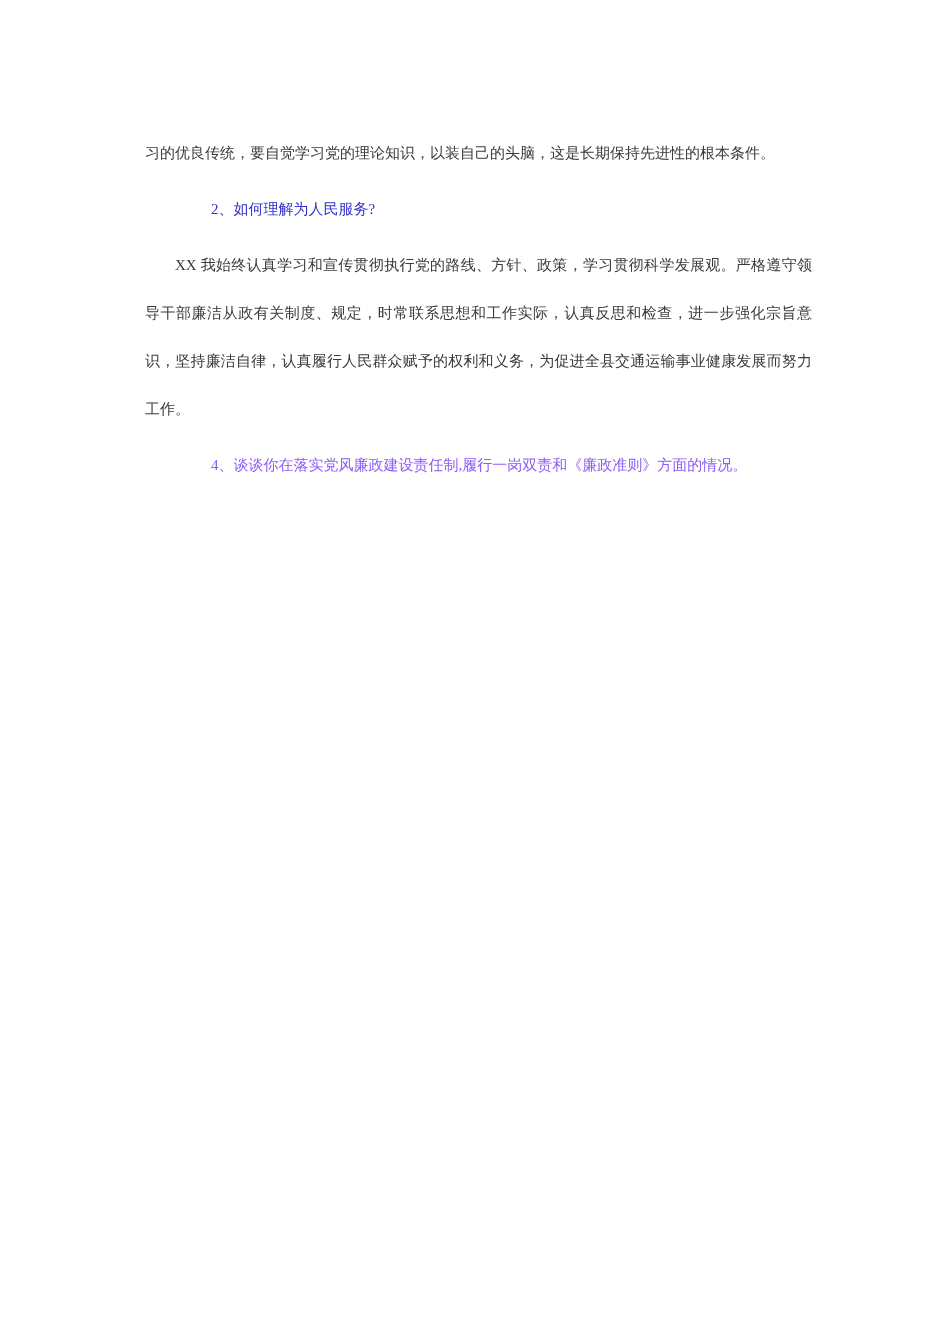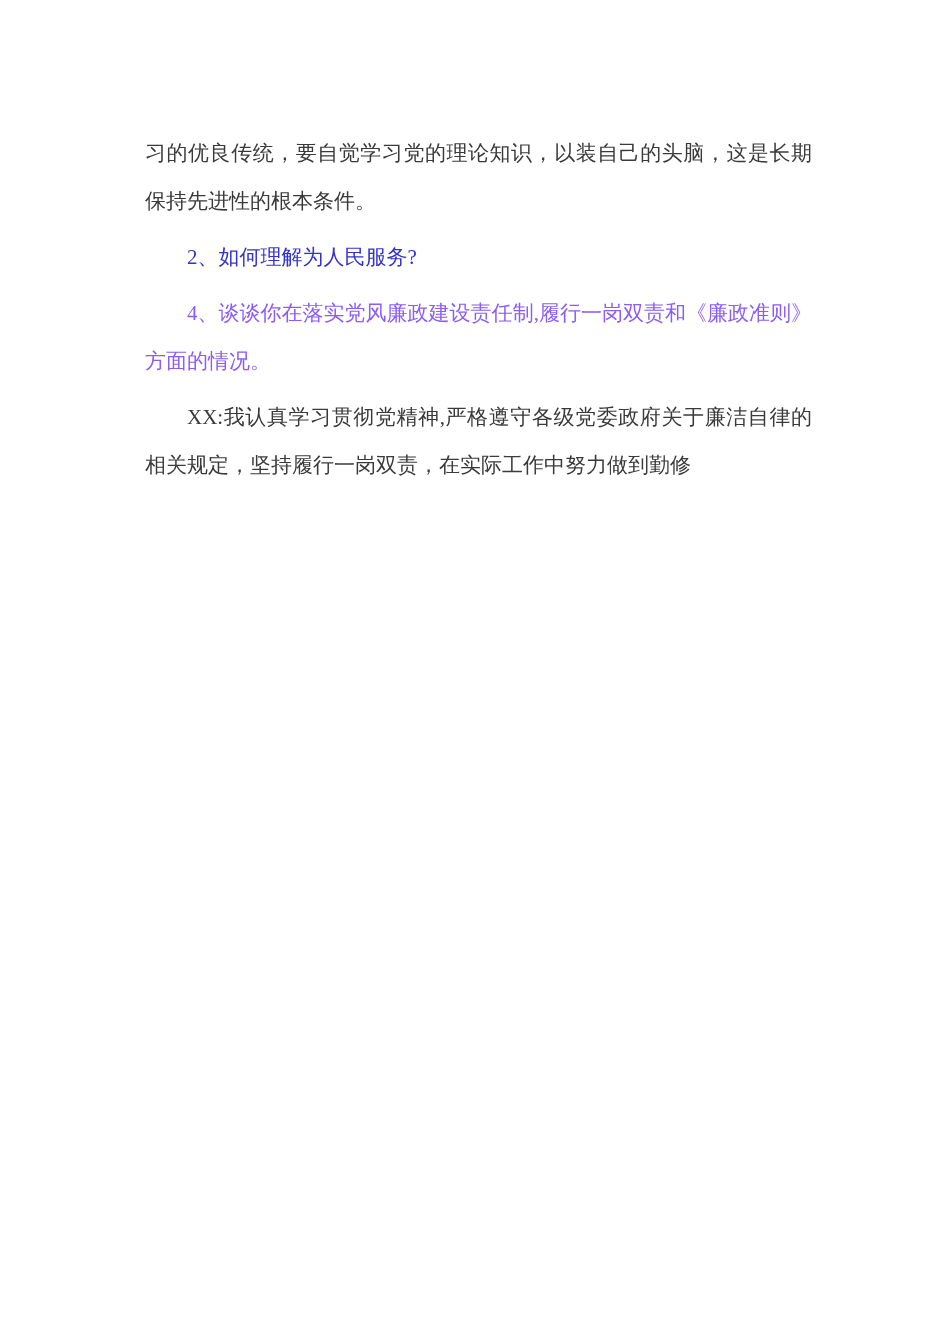--- a/index.html
+++ b/index.html
@@ -15,37 +15,38 @@
     box-sizing: border-box;
     padding: 129px 138px 0 145px;
     overflow: hidden;
     font-family: "Liberation Serif", "DejaVu Serif", serif;
   }
   .text-block {
     width: 667px;
   }
   .text-block p {
     margin: 0 0 8px 0;
-    font-size: 21px;
+    font-size: 15px;
     line-height: 48px;
     text-align: justify;
     word-break: break-all;
     color: #3a3a3a;
     font-weight: 400;
   }
   .text-block p.indent {
     text-indent: 2em;
   }
   .text-block p.heading {
     color: #3333cc;
+    margin-left: 36px;
   }
 </style>
 </head>
 <body>
 
 <div class="page" style="background: rgb(255, 255, 255);">
   <div class="text-block">
       <p class="body" style="color: rgb(58, 58, 58);">习的优良传统，要自觉学习党的理论知识，以装自己的头脑，这是长期保持先进性的根本条件。</p>
       <p class="heading indent" style="color: rgb(51, 51, 204);">2、如何理解为人民服务?</p>
+      <p class="body indent" style="color: rgb(58, 58, 58);">XX 我始终认真学习和宣传贯彻执行党的路线、方针、政策，学习贯彻科学发展观。严格遵守领导干部廉洁从政有关制度、规定，时常联系思想和工作实际，认真反思和检查，进一步强化宗旨意识，坚持廉洁自律，认真履行人民群众赋予的权利和义务，为促进全县交通运输事业健康发展而努力工作。</p>
       <p class="heading indent" style="color: #8b5cf6;">4、谈谈你在落实党风廉政建设责任制,履行一岗双责和《廉政准则》方面的情况。</p>
-      <p class="body indent" style="color: rgb(58, 58, 58);">XX:我认真学习贯彻党精神,严格遵守各级党委政府关于廉洁自律的相关规定，坚持履行一岗双责，在实际工作中努力做到勤修</p>
     </div>
 </div>
 
 </body></html>

